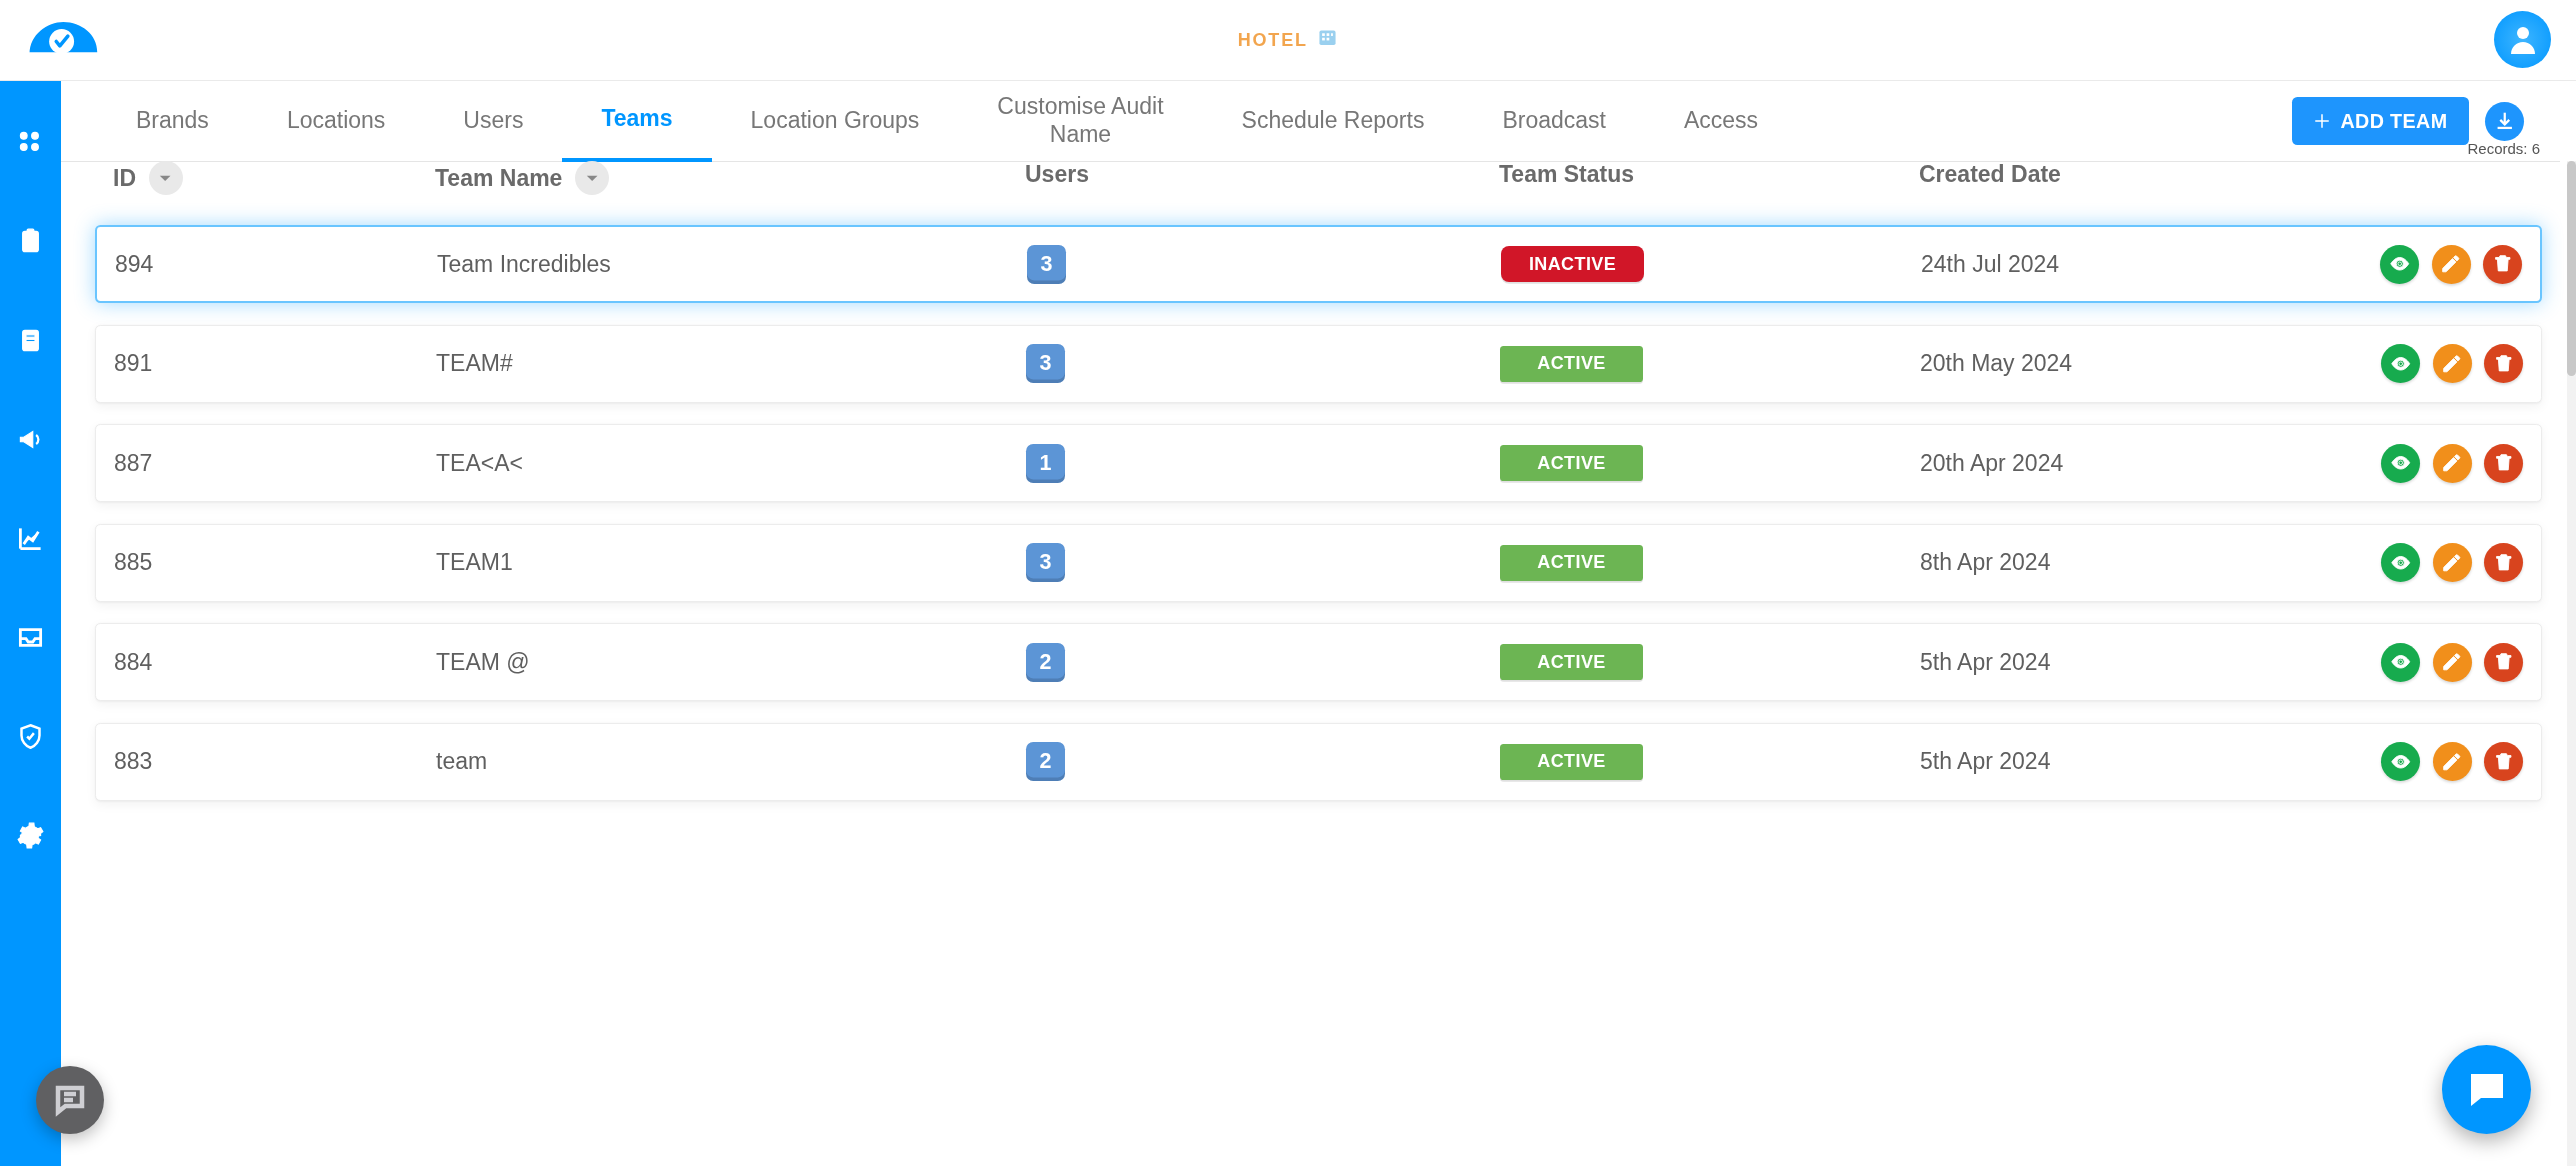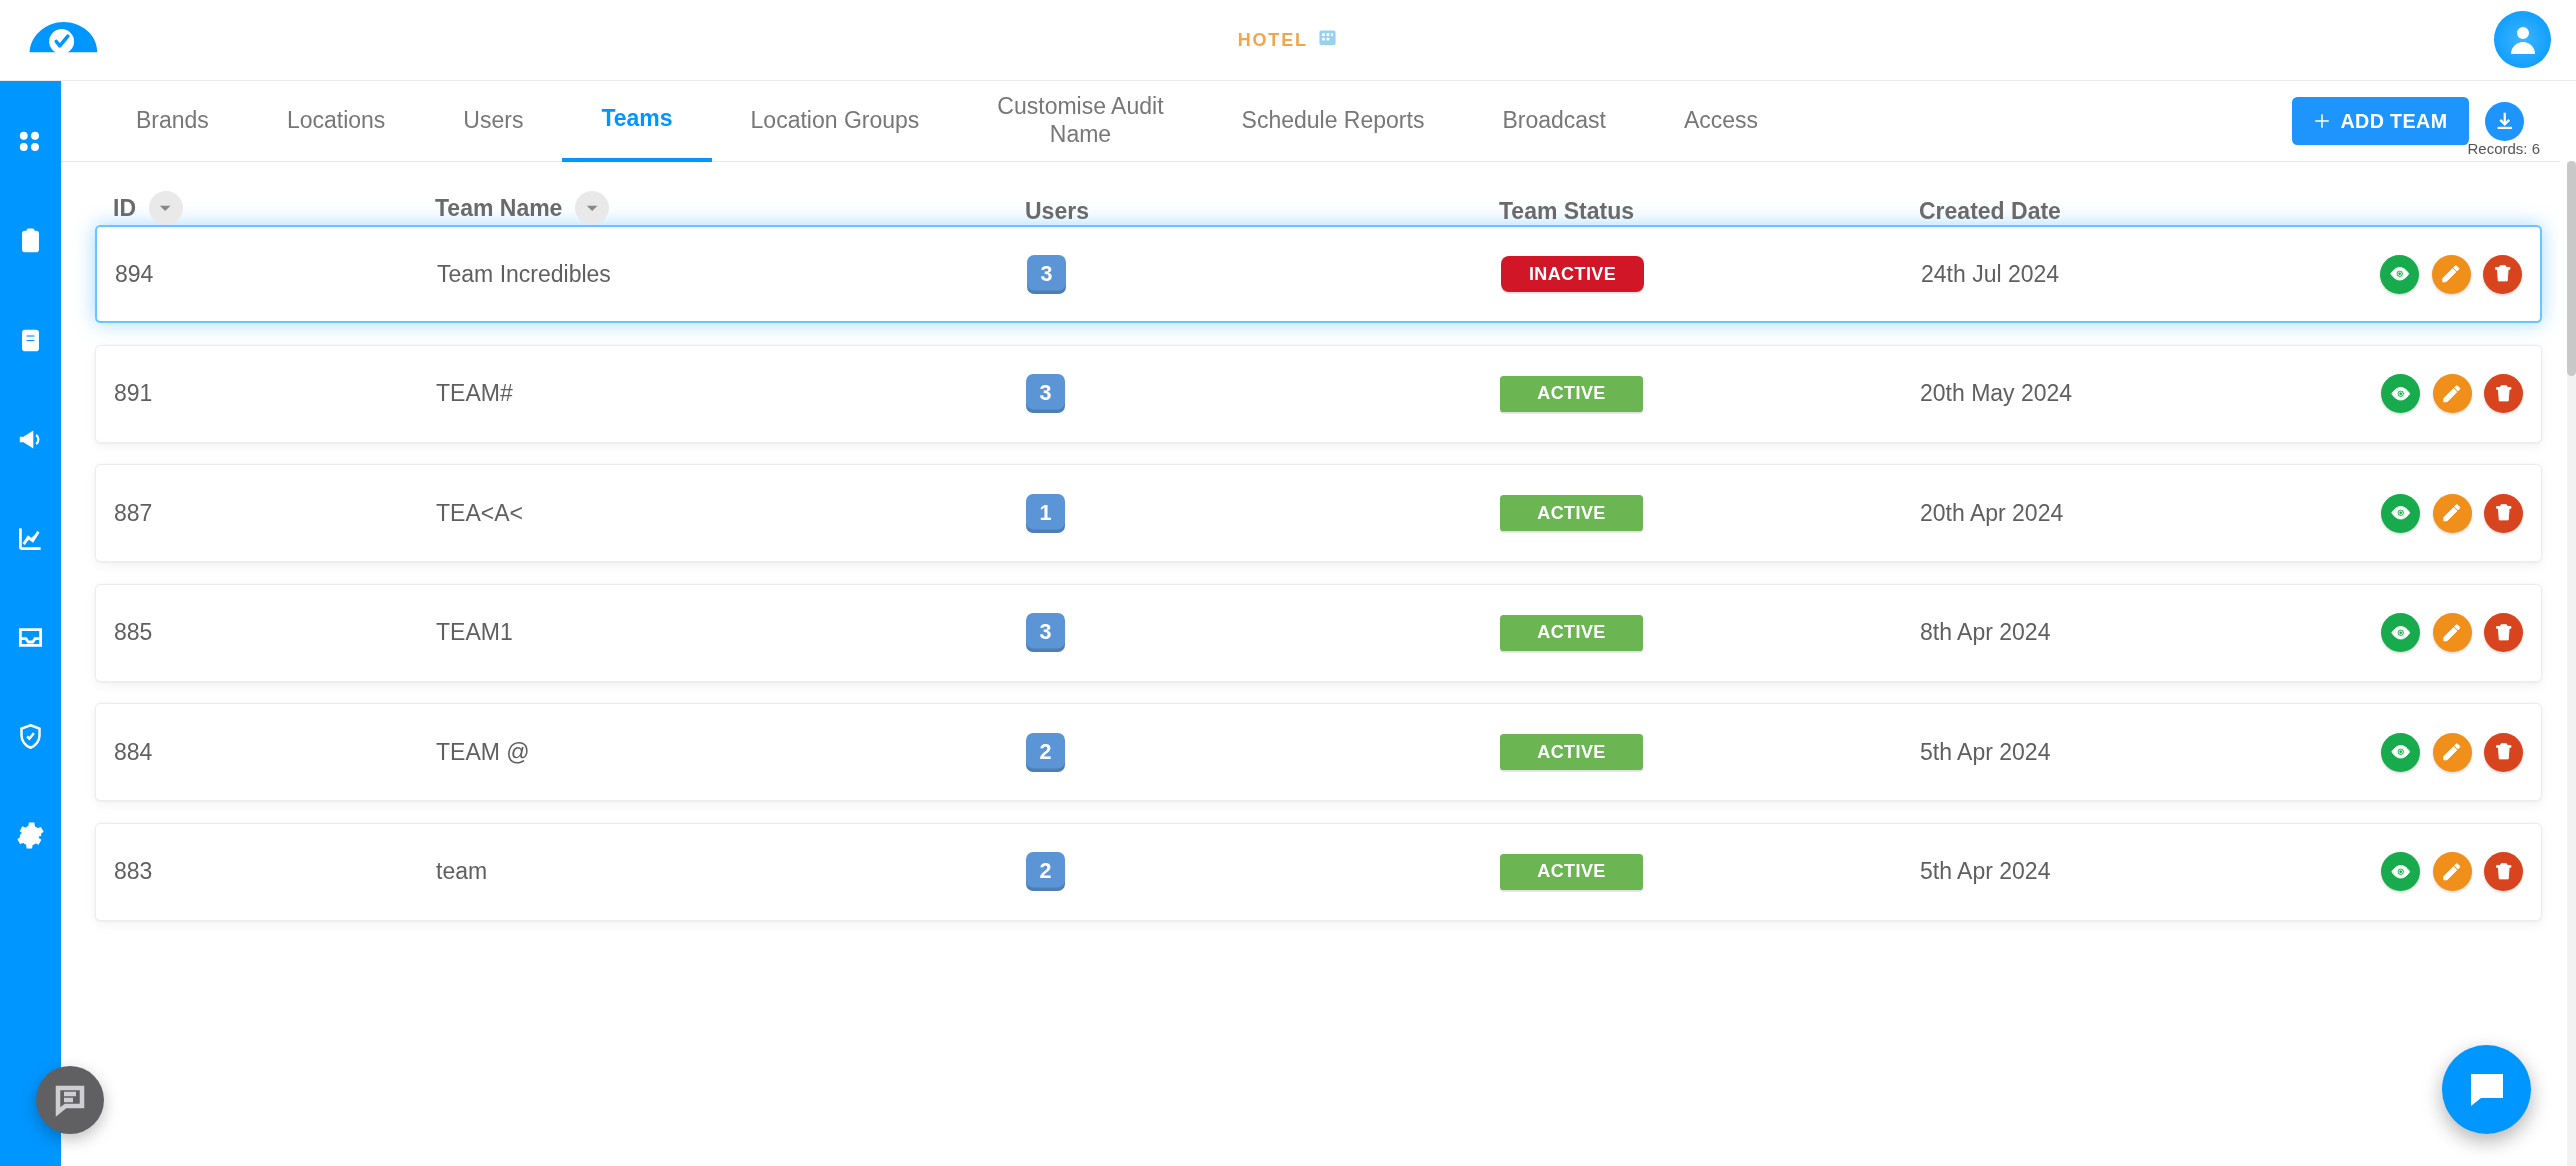--- a/index.html
+++ b/index.html
@@ -152,21 +152,21 @@
   .fake-scroll .thumb {
     position: absolute; left: 0; top: 0;
     width: 9px; height: 215px;
     background: #c8c8c8;
     border-radius: 4.5px;
   }
 
   
   .thead {
     display: flex;
-    align-items: flex-end;
+    align-items: flex-start;
     height: 64px;
     padding: 0 18px;
     font-size: 23px;
     font-weight: 700;
     color: #6a6a6a;
   }
   .col-id     { width: 322px; display: flex; align-items: center; gap: 12.5px; }
   .col-name   { width: 590px; display: flex; align-items: center; gap: 12.5px; }
   .col-users  { width: 474px; }
   .col-status { width: 420px; }
@@ -182,21 +182,21 @@
   }
   .sort-pill svg { width: 14.3px; height: 10.7px; fill: #888; }
 
   
   .row-card {
     background: #fff;
     border: 0.9px solid #ececec;
     border-radius: 5.4px;
     box-shadow: 0 3.6px 10.7px rgba(0,0,0,0.05), 0 0.9px 1.8px rgba(0,0,0,0.04);
     margin-bottom: 21.5px;
-    height: 98px;
+    height: 78px;
     display: flex; align-items: center;
     padding: 0 18px;
     font-size: 23px;
     color: #5f5f5f;
   }
   .row-card.selected {
     border: 2.7px solid #69c5ff;
     box-shadow: 0 0 19.7px rgba(48,174,255,0.45);
   }
   .row-card.selected::before { content: none; }

